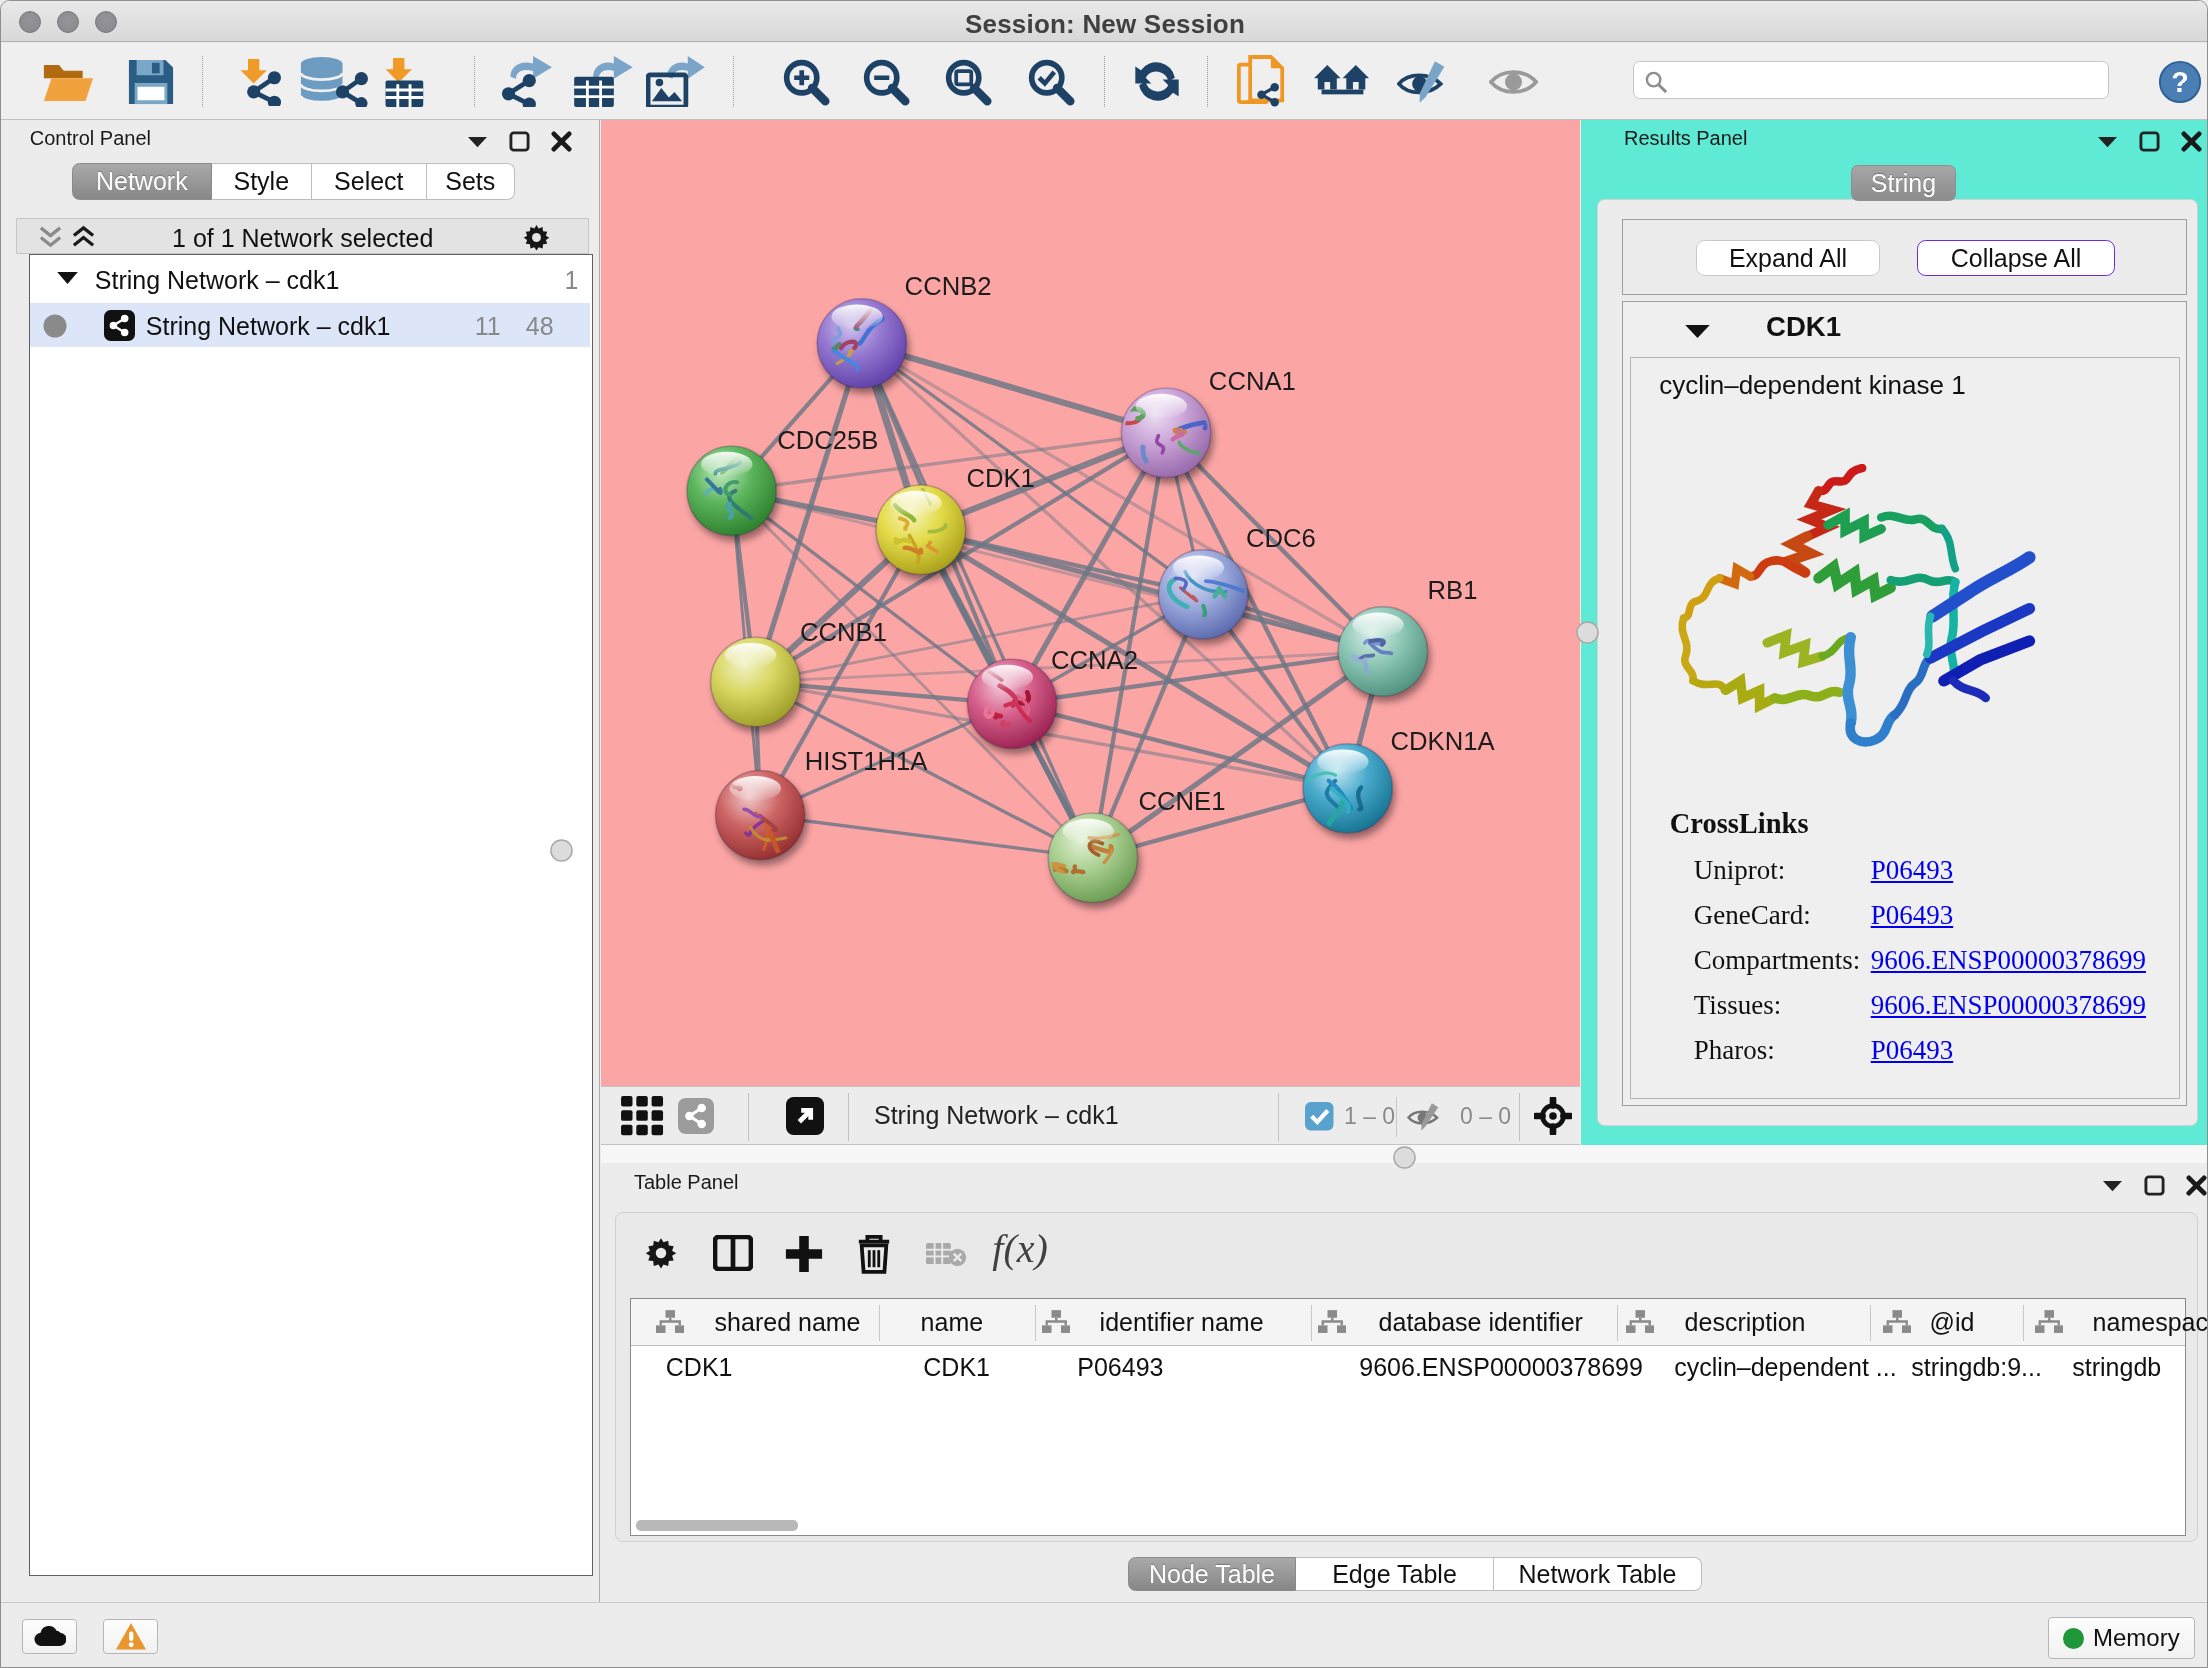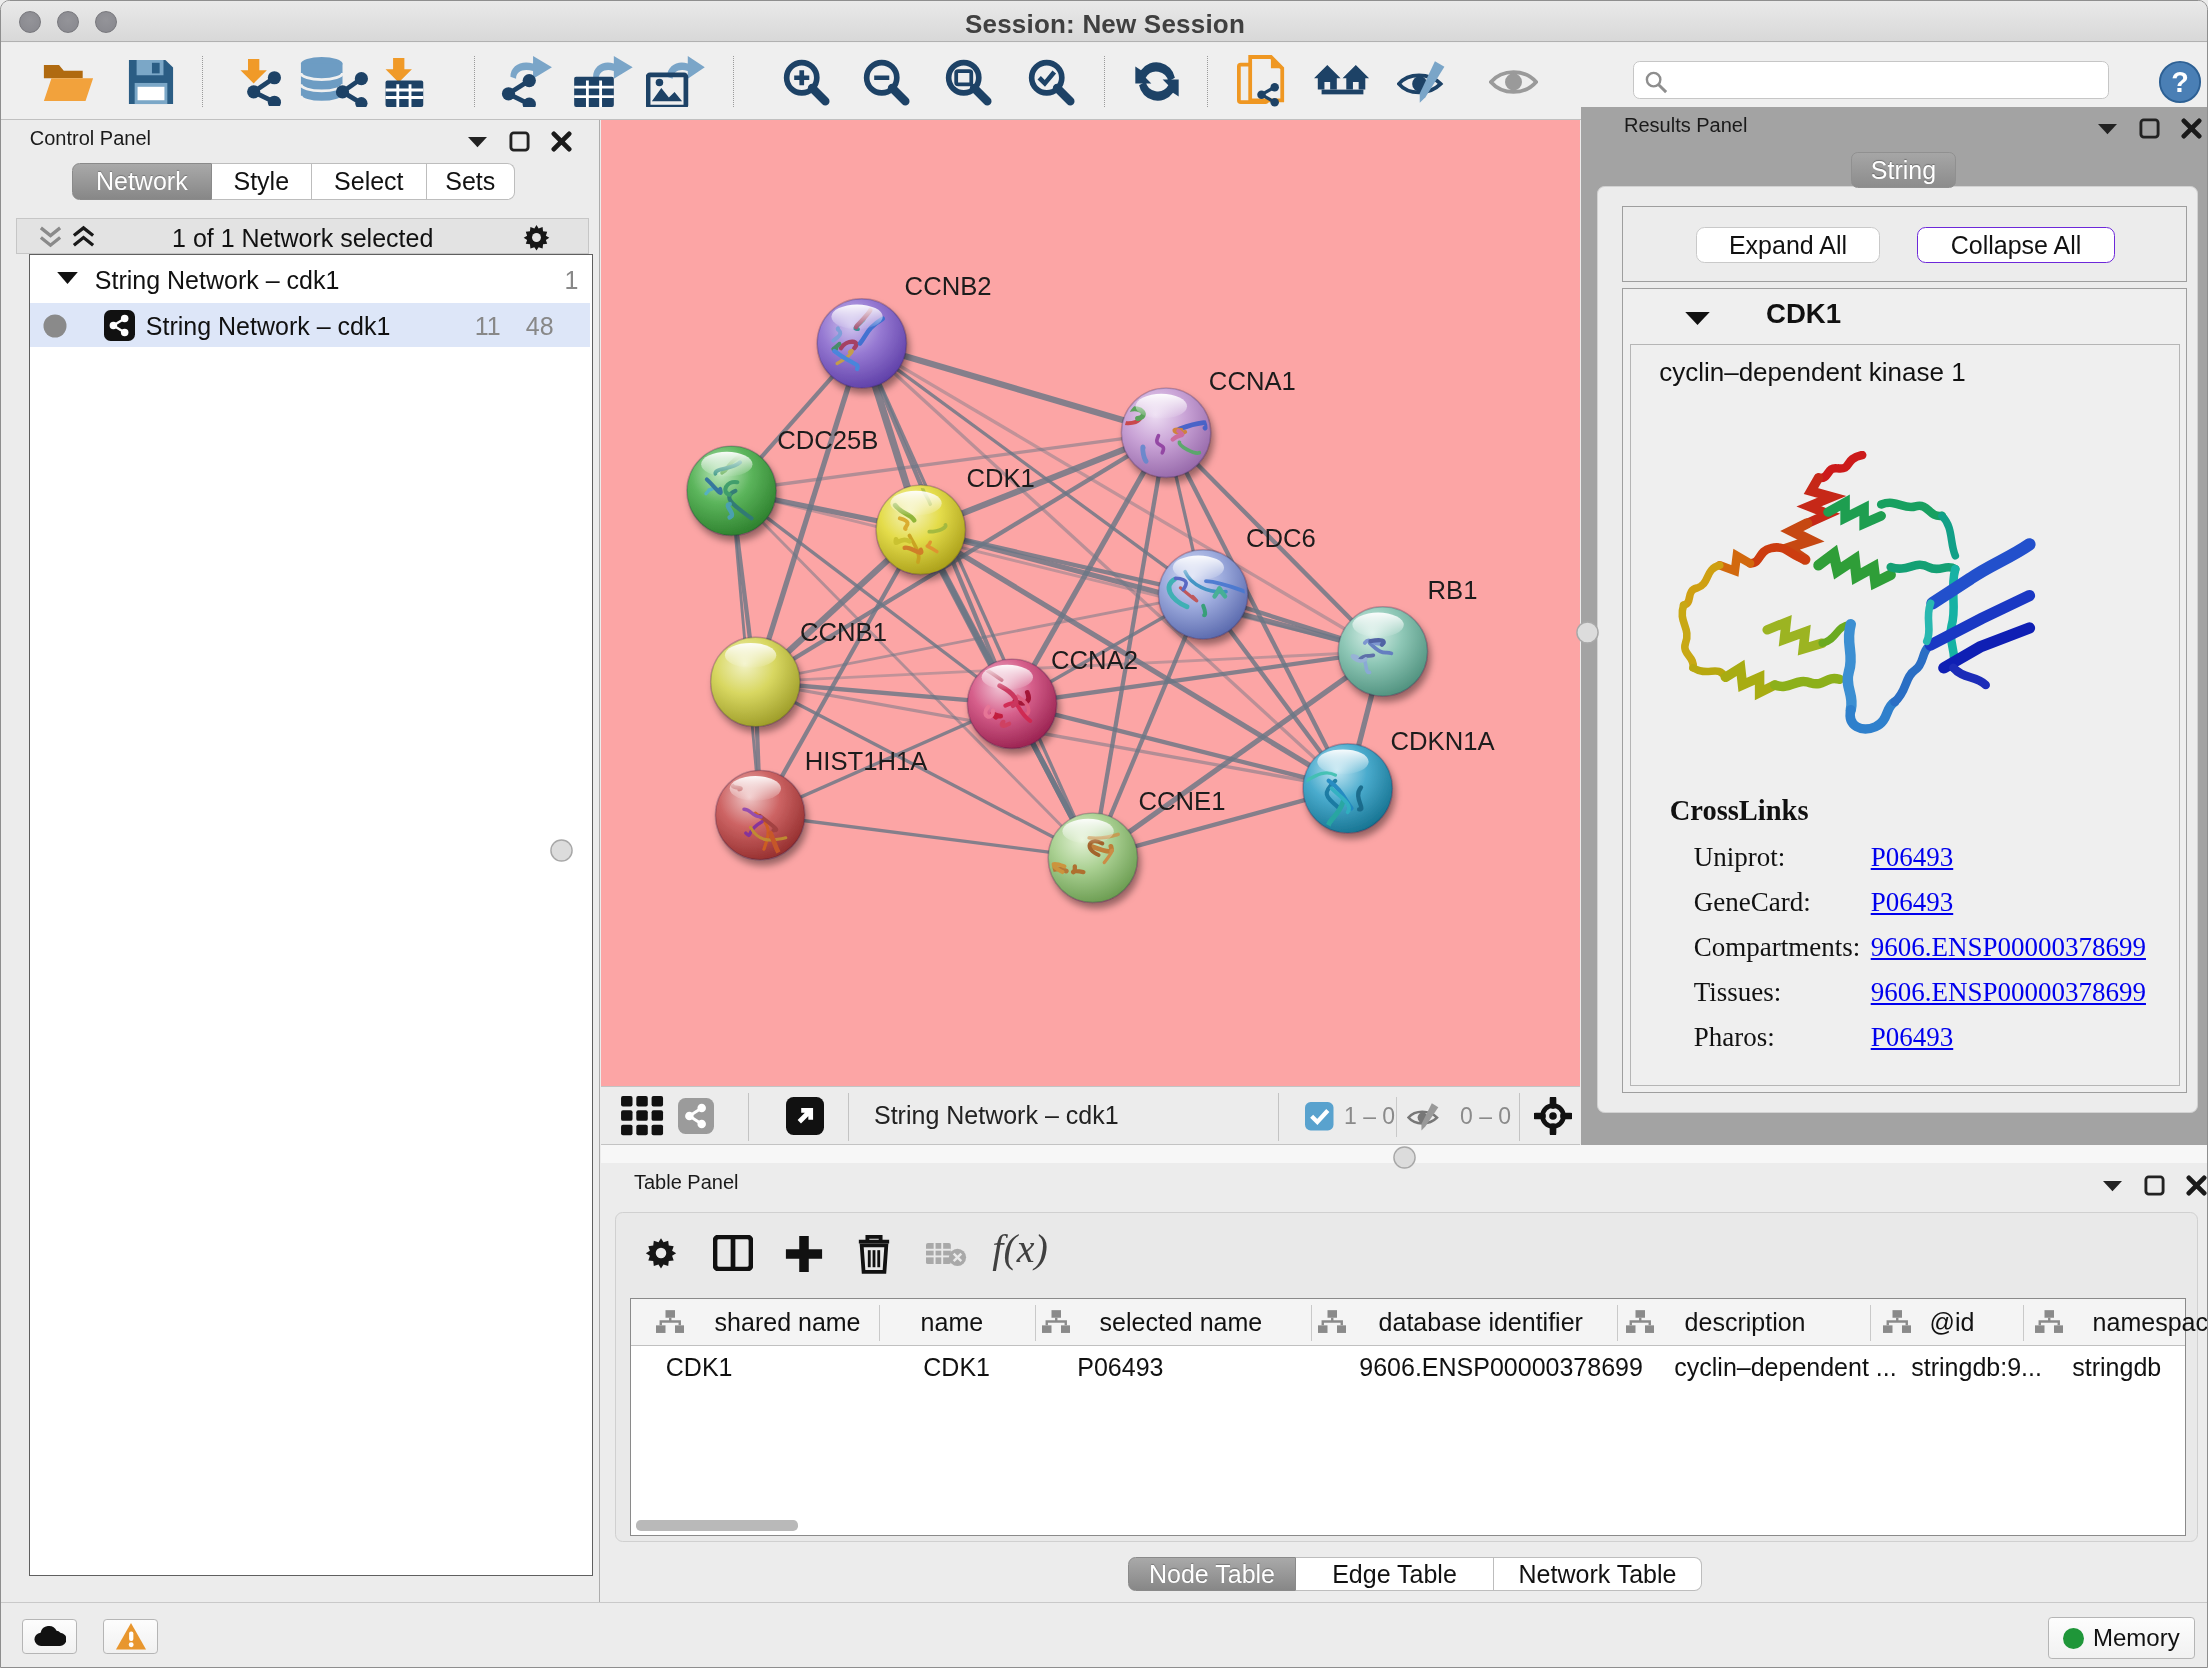--- a/index.html
+++ b/index.html
@@ -25,21 +25,21 @@
 .tab.first { border-left:1px solid #bdbdbd; border-radius:7.6px 0 0 7.6px; }
 .tab.last { border-radius:0 7.6px 7.6px 0; }
 .tab.sel { background:linear-gradient(#a9a9a9,#878787); color:#fff; border-color:#8a8a8a; text-shadow:0 -1px 1px rgba(0,0,0,0.25); }
 #netbar { position:absolute; left:11.4px; top:98px; width:573px; height:36px; background:#e3e3e3; border:1px solid #c6c6c6; }
 #netlist { position:absolute; left:24px; top:134px; width:564px; height:1322px; background:#fff; border:1.9px solid #5f5f5f; }
 .nrow { position:absolute; left:0; width:560px; height:48px; font-size:25px; color:#111; }
 
 #netview { position:absolute; left:600px; top:119px; width:979px; height:966px; background:#fca5a5; }
 #netstatus { position:absolute; left:600px; top:1085px; width:979px; height:59px; background:#ececec; border-top:1px solid #c3c3c3; border-bottom:1px solid #c3c3c3;}
 
-#rpanel { position:absolute; left:1580px; top:106px; width:628px; height:1043px; background:#a3a3a3; }
+#rpanel { position:absolute; left:1580px; top:119px; width:628px; height:1043px; background:#5eead4; }
 
 #hgap { position:absolute; left:600px; top:1144px; width:1608px; height:18px; background:#f7f7f7; }
 
 #tpanel { position:absolute; left:600px; top:1162px; width:1608px; height:438px; background:#ececec; }
 
 #bottombar { position:absolute; left:0; top:1601px; width:2208px; height:68px; background:#ececec; border-top:1px solid #c9c9c9; }
 .bbtn { position:absolute; background:linear-gradient(#fdfdfd,#f1f1f1); border:1px solid #b5b5b5; border-radius:3.8px; display:flex; align-items:center; justify-content:center; }
 </style>
 </head>
 <body>
@@ -820,21 +820,21 @@
           <span style="position:absolute;left:84px;top:8.6px;">shared name</span>
           <span style="position:absolute;left:290px;top:8.6px;">name</span>
           <svg style="position:absolute;left:411px;top:11.4px;" width="28.5" height="25" viewBox="0 0 30 26">
               <g fill="#8a8a8a">
                 <rect x="10" y="0" width="10" height="8"></rect>
                 <rect x="0" y="16" width="10" height="8"></rect>
                 <rect x="20" y="16" width="10" height="8"></rect>
               </g>
               <path d="M15 8 v4 M5 16 v-4 h20 v4" stroke="#8a8a8a" stroke-width="2.5" fill="none"></path>
             </svg>
-          <span style="position:absolute;left:469px;top:8.6px;">selected name</span>
+          <span style="position:absolute;left:469px;top:8.6px;">identifier name</span>
           <svg style="position:absolute;left:687px;top:11.4px;" width="28.5" height="25" viewBox="0 0 30 26">
               <g fill="#8a8a8a">
                 <rect x="10" y="0" width="10" height="8"></rect>
                 <rect x="0" y="16" width="10" height="8"></rect>
                 <rect x="20" y="16" width="10" height="8"></rect>
               </g>
               <path d="M15 8 v4 M5 16 v-4 h20 v4" stroke="#8a8a8a" stroke-width="2.5" fill="none"></path>
             </svg>
           <span style="position:absolute;left:748px;top:8.6px;">database identifier</span>
           <svg style="position:absolute;left:995px;top:11.4px;" width="28.5" height="25" viewBox="0 0 30 26">

